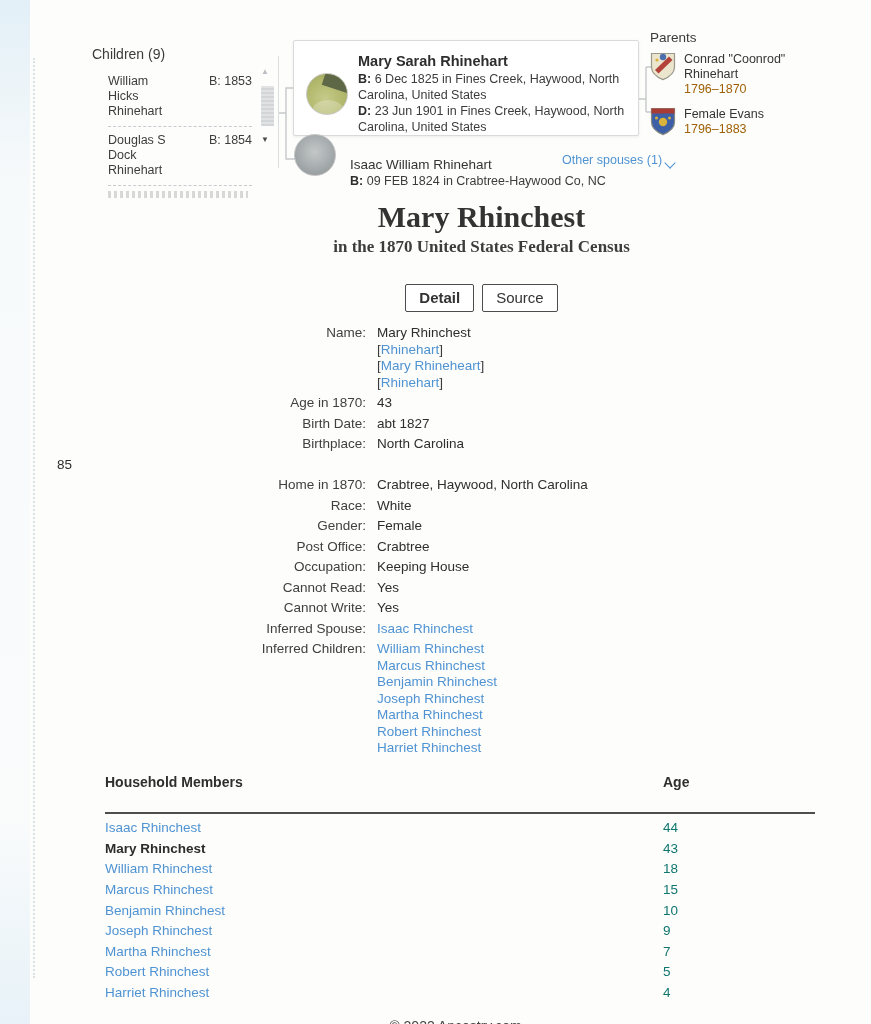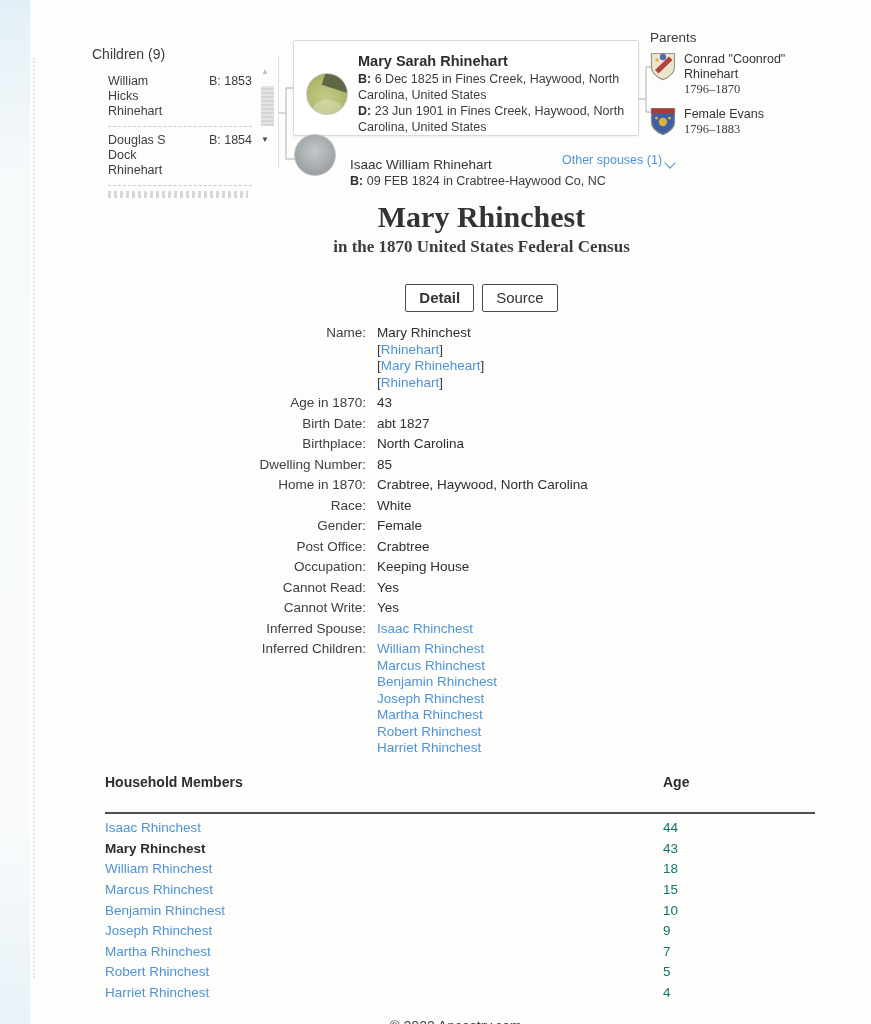--- a/index.html
+++ b/index.html
@@ -60,21 +60,21 @@
     text-decoration:none;white-space:nowrap;display:flex;align-items:flex-end;}
   .chev{display:inline-block;width:7px;height:7px;border-right:1.6px solid #4f93d2;
     border-bottom:1.6px solid #4f93d2;transform:rotate(45deg);margin:-3px 0 0 4px;}
 
   .parents-panel{position:absolute;left:650px;top:30px;width:180px;}
   .parents-title{font-size:13.5px;color:#3b3b3b;margin:0 0 6px 0;}
   .parent-row{display:flex;align-items:flex-start;margin-bottom:9px;}
   .parent-crest{flex:none;margin-right:8px;}
   .p-text{font-size:12.5px;line-height:15px;color:#383838;padding-top:1px;}
   .p-name{color:#353535;}
-  .p-years{color:#404040;font-family:Liberation Serif, serif;}
+  .p-years{color:#a16207;}
 
   
   .record{padding-left:46px;}
   .rec-center{text-align:center;transform:translateX(23px);}
   .rec-title{font-family:"Liberation Serif","DejaVu Serif",serif;font-weight:700;
     font-size:30px;color:#333;margin:10px 0 0 0;line-height:34px;}
   .rec-subtitle{font-family:"Liberation Serif","DejaVu Serif",serif;font-weight:700;
     font-size:17px;color:#3d3d3d;margin:2px 0 0 0;line-height:21px;}
   .tabs{margin-top:27px;display:flex;justify-content:center;gap:8px;transform:translateX(23px);}
   .tab{background:#fff;border:1.5px solid #4c4c4c;border-radius:2px;color:#333;
@@ -220,21 +220,20 @@
           <div class="v-line"><span>abt 1827</span></div>
         </div>
       </div>
       <div class="field-row">
         <div class="field-label">Birthplace:</div>
         <div class="field-values">
           <div class="v-line"><span>North Carolina</span></div>
         </div>
       </div>
       <div class="field-row">
-        <div class="field-label">Dwelling Number:</div>
         <div class="field-values">
           <div class="v-line"><span>85</span></div>
         </div>
       </div>
       <div class="field-row">
         <div class="field-label">Home in 1870:</div>
         <div class="field-values">
           <div class="v-line"><span>Crabtree, Haywood, North Carolina</span></div>
         </div>
       </div>

